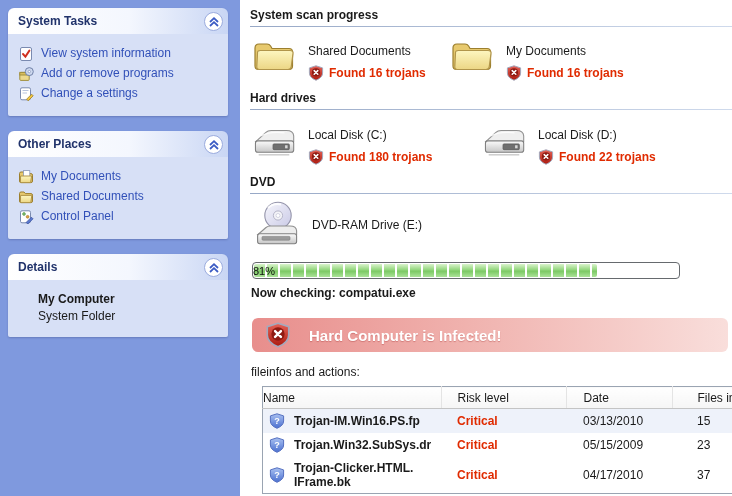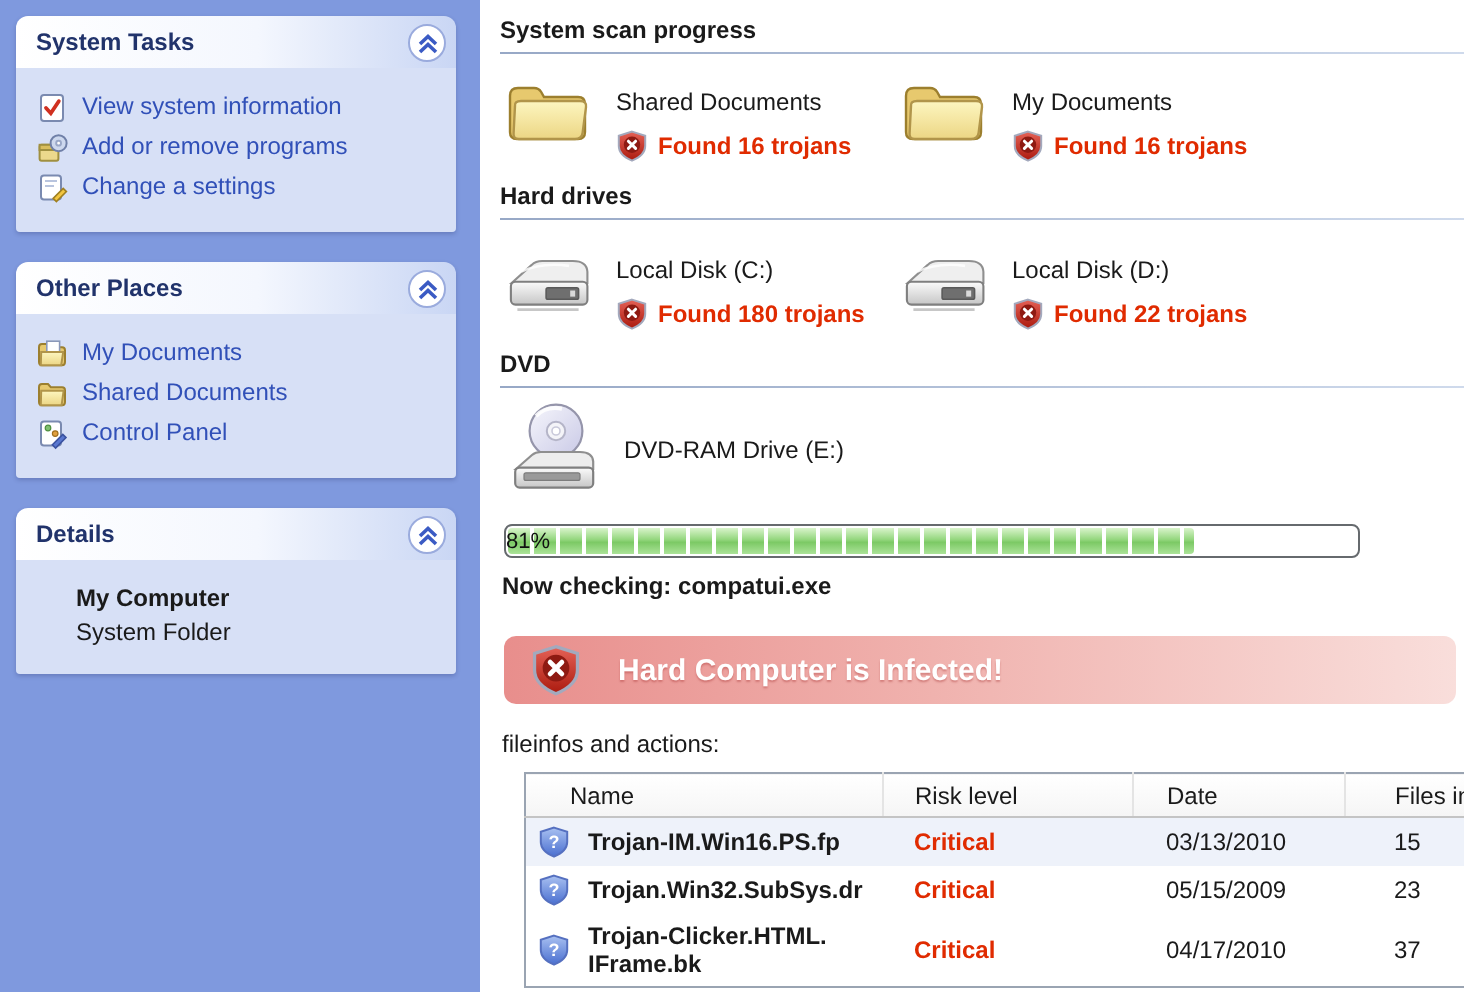--- a/index.html
+++ b/index.html
@@ -29,21 +29,21 @@
     padding:8px 0 0 10px;position:relative;overflow:hidden;}
   .sec-title{font-weight:bold;margin:6px 0 4px 0;}
   .sec-title.first{margin-top:0;}
   .rule{height:1px;background:linear-gradient(to right,#97a8c6,#cfdaec);margin:0 0 2px 0;}
   .scan-row{display:flex;margin:10px 0 10px 2px;}
   .scan-item{width:198px;display:flex;align-items:flex-start;cursor:pointer;}
   .scan-icon{width:44px;flex:0 0 44px;}
   .scan-info{margin-left:12px;padding-top:7px;}
   .scan-name{margin-bottom:7px;}
   .found{display:flex;align-items:center;gap:5px;color:#e02b00;font-weight:bold;}
-  .row-drives{margin-top:16px;}
+  .row-drives{margin-top:16px;gap:32px;}
   .row-dvd{margin:6px 0 4px 2px;}
   .row-dvd .scan-info{padding-top:18px;}
   
   .progress-wrap{position:relative;width:428px;height:17px;margin:14px 0 0 2px;
     border:1px solid #666a6e;border-radius:4px;background:#fff;box-sizing:border-box;padding:1px;}
   .progress-fill{height:100%;border-radius:2px;
     background-image:
       repeating-linear-gradient(90deg,rgba(255,255,255,0) 0 11px,#ffffff 11px 13px),
       linear-gradient(180deg,#d9f4cb 0%,#93d67d 45%,#7cc965 55%,#abe398 100%);}
   .progress-label{position:absolute;left:0;right:0;top:2px;text-align:left;
@@ -52,21 +52,21 @@
   
   .banner{display:flex;align-items:center;height:34px;margin:18px 4px 0 2px;
     border-radius:6px;padding-left:13px;
     background:linear-gradient(to right,#e88e8c 0%,#f0b2ae 45%,#f9dedb 100%);}
   .banner-text{color:#ffffff;font-weight:bold;font-size:15px;margin-left:18px;
     text-shadow:0 1px 1px rgba(160,40,40,.35);}
   .fileinfos{margin:13px 0 0 1px;}
   
   .grid{margin:7px 0 0 12px;width:548px;border:1px solid #9aa4b2;border-collapse:collapse;
     background:#fff;}
-  .grid th{font-weight:normal;text-align:left;height:22px;padding:2px 22px;
+  .grid th{font-weight:normal;text-align:left;height:22px;padding:2px 0;
     background:linear-gradient(#ffffff,#f5f5f5);
     border-bottom:1px solid #c4c4c4;border-right:1px solid #e4e4e4;box-sizing:border-box;cursor:pointer;}
   .grid th:last-child{border-right:none;}
   .grid td{padding:4px 6px;vertical-align:middle;margin-left:43px;}
   .grid .c-name{width:166px;}
   .grid .c-risk{width:103px;padding-left:16px;}
   .grid .c-date{width:83px;padding-left:17px;}
   .grid .c-files{padding-left:25px;}
   .row-sel{background:#eef2fa;}
   .name-cell{display:flex;align-items:center;gap:9px;}

